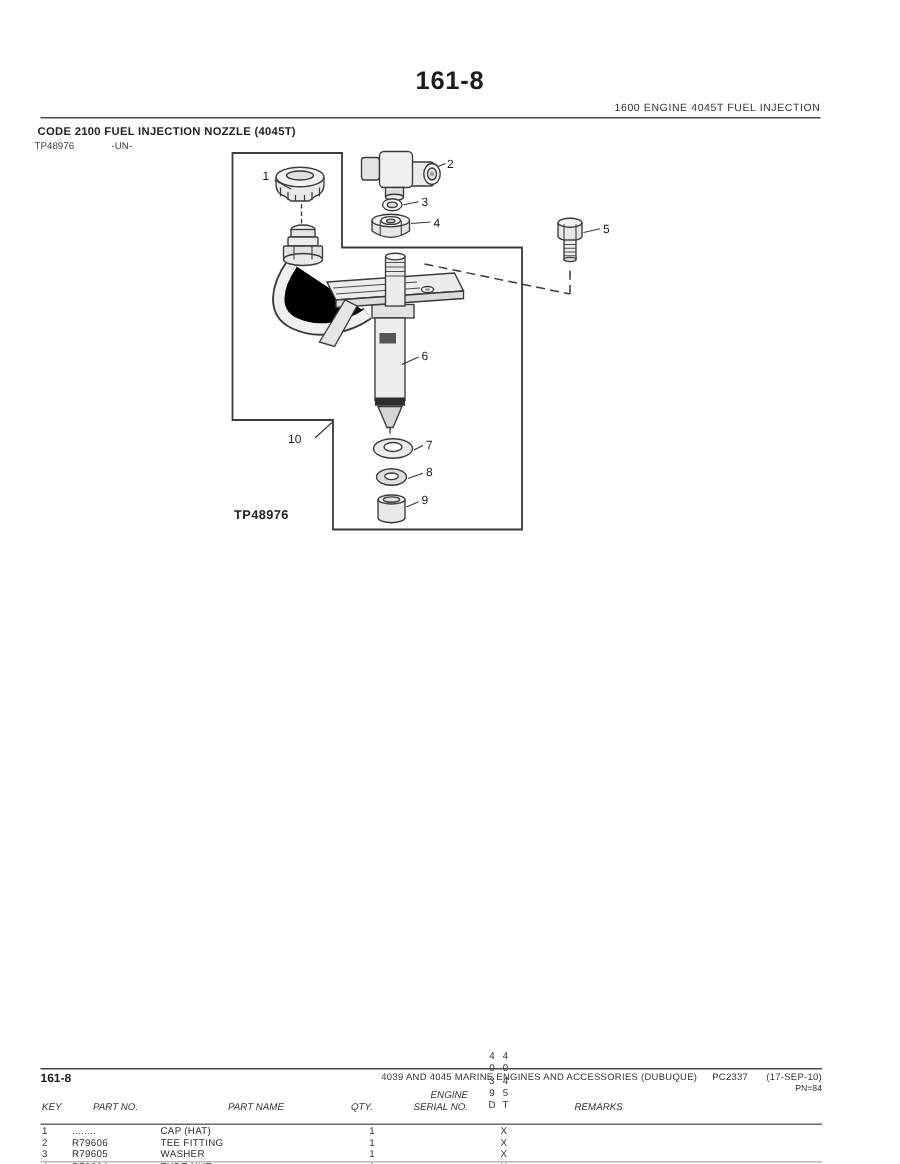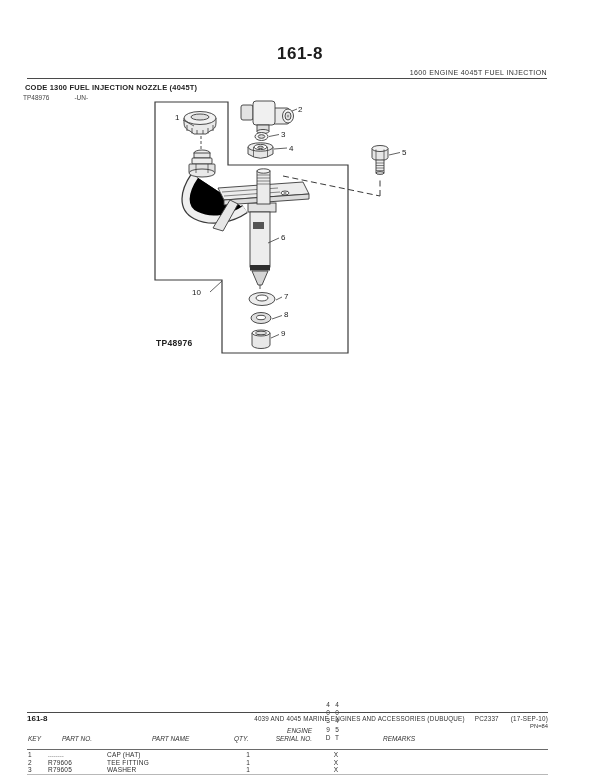--- a/index.html
+++ b/index.html
@@ -64,21 +64,21 @@
   .footer-pn{top:722.5px;left:100px;width:448px;text-align:right;font-size:5.8px;color:#333;}
 </style>
 </head>
 <body>
 
 <div class="page">
 
   <div class="abs pagenum-top">161-8</div>
   <div class="abs section-title">1600 ENGINE 4045T FUEL INJECTION</div>
   <div class="abs rule-top"></div>
-  <div class="abs code-title">CODE 1300 FUEL INJECTION NOZZLE (4045T)</div>
+  <div class="abs code-title">CODE 2100 FUEL INJECTION NOZZLE (4045T)</div>
   <div class="abs imgref">
     <span>TP48976</span><span class="un">-UN-</span>
   </div>
 
   <div class="abs diagram">
     <svg width="300" height="262" viewBox="0 0 300 262">
       <g fill="none" stroke="#3a3a3a" stroke-width="1">
 
         <polygon points="7,6 80,6 80,69 200,69 200,257 74,257 74,184 7,184" stroke-width="1.2"></polygon>
 

